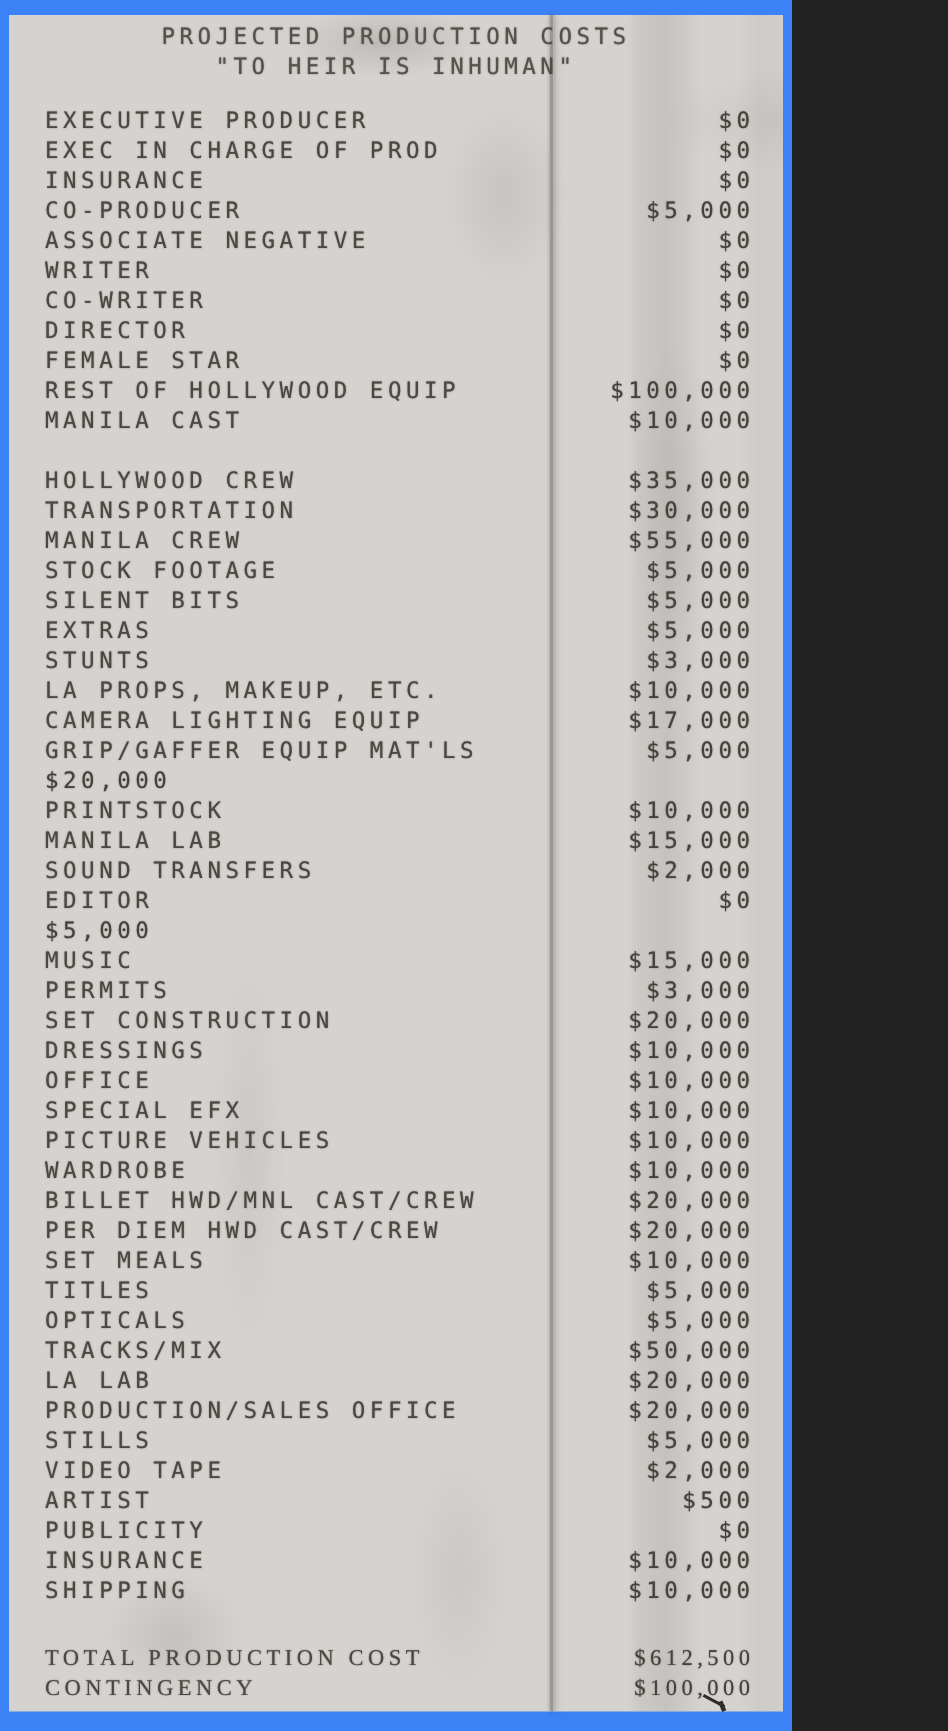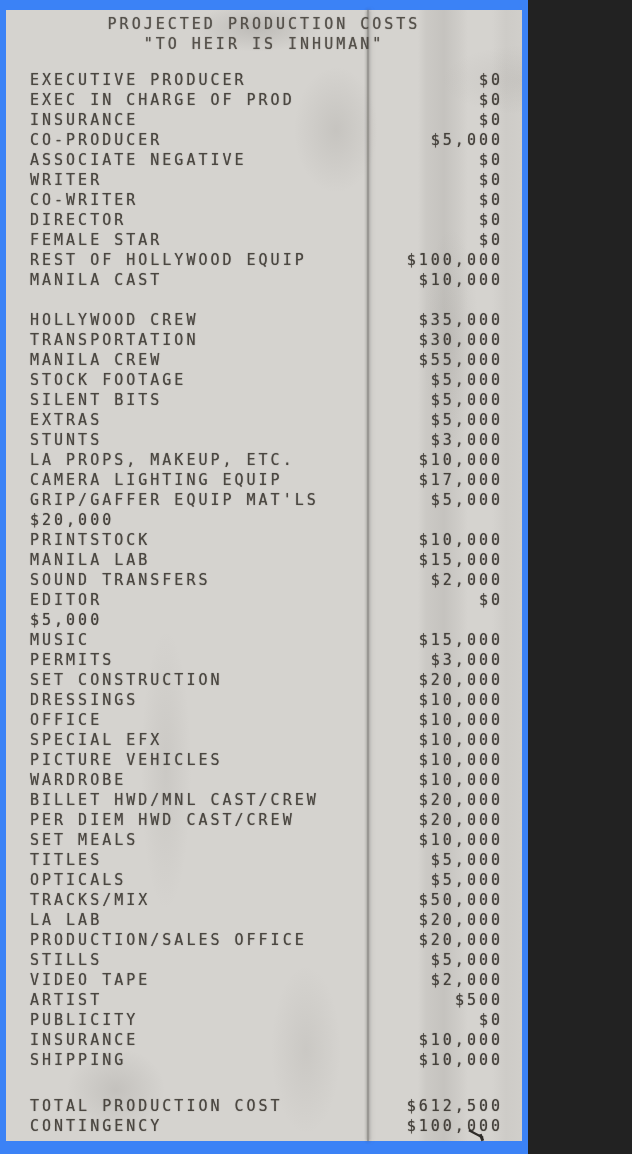--- a/index.html
+++ b/index.html
@@ -48,21 +48,21 @@
   .titles{padding-top:4px;text-align:center;}
   .title-line{
     line-height:20px;height:20px;
     font-size:15px;letter-spacing:3px;
     color:#55514b;
     text-shadow:0 0 1px rgba(80,76,70,0.8);
     white-space:pre;
   }
   .rows{margin-top:16px;padding:0 19px 0 24px;}
   .section + .section{margin-top:20px;}
-  .section:last-child{margin-top:26px;}
+  .section:last-child{margin-top:26px;font-family:Liberation Serif, serif;}
   .row{
     display:flex;justify-content:space-between;
     height:20px;line-height:20px;
     font-size:15px;letter-spacing:3px;
     color:#4b4741;
     text-shadow:0 0 1px rgba(75,71,65,0.75);
     white-space:pre;
   }
   .row .amount{color:#45413b;}
   .stray-mark{

